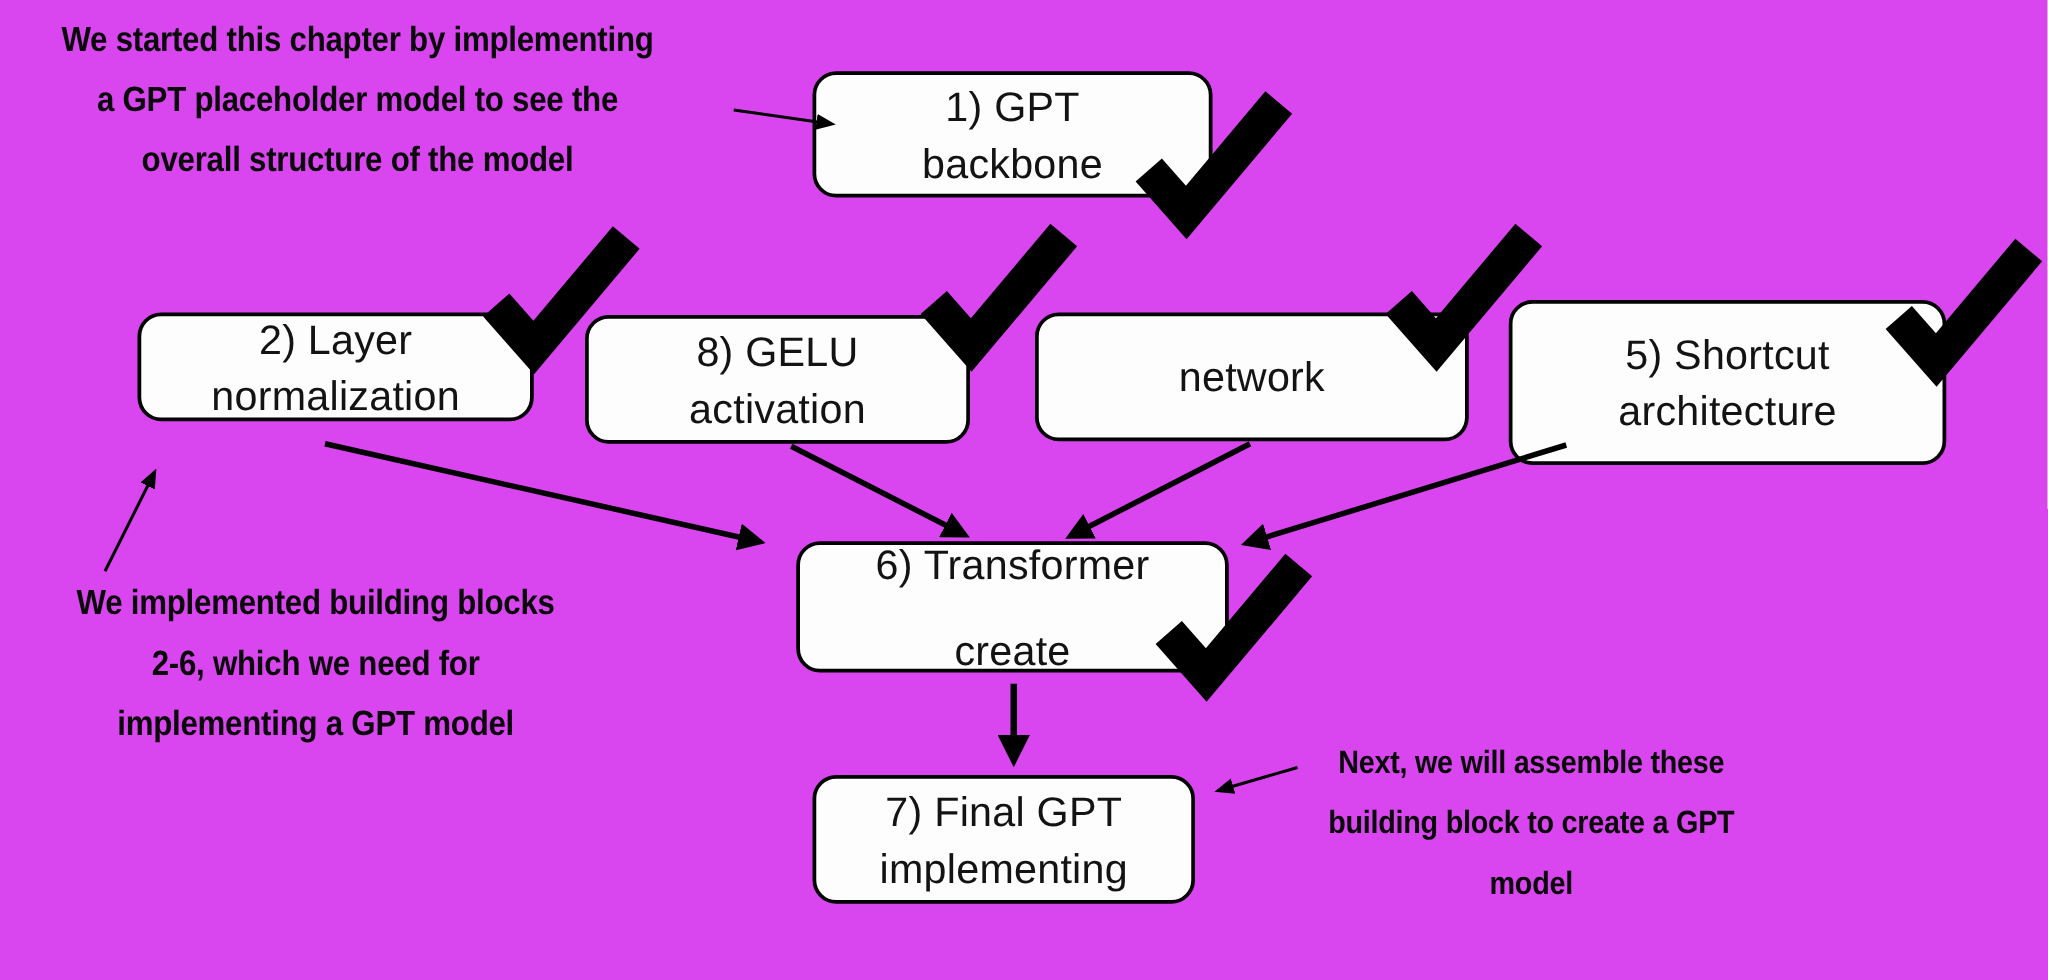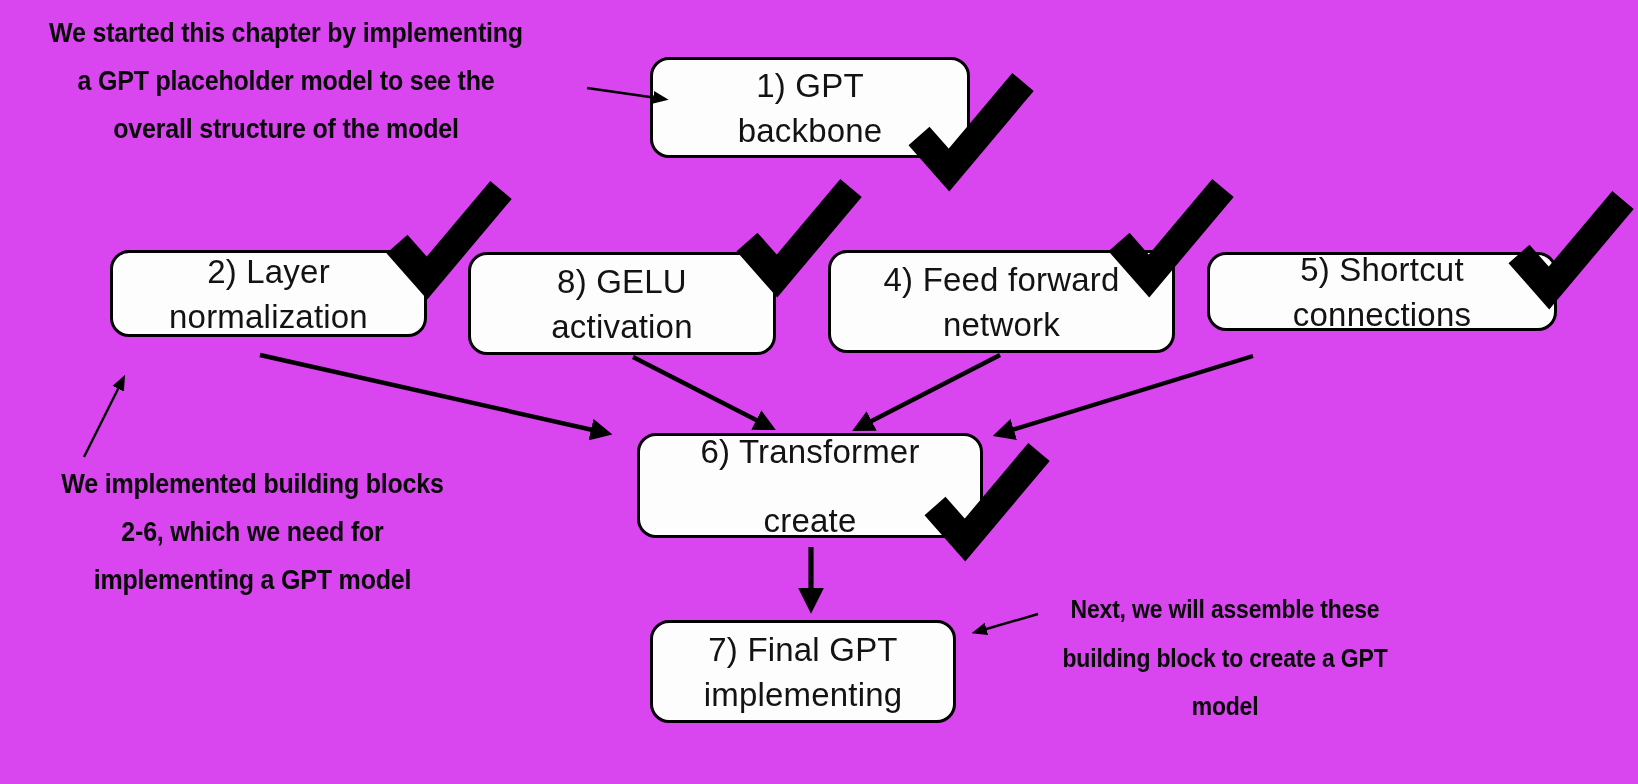--- a/index.html
+++ b/index.html
@@ -94,27 +94,26 @@
     <span>2) Layer</span>
     <span>normalization</span>
   </div>
 
   <div class="node" style="left:468px; top:252px; width:308px; height:103px;">
     <span>8) GELU</span>
     <span>activation</span>
   </div>
 
   <div class="node" style="left:828px; top:250px; width:347px; height:103px;">
-    <span>4) Feed forward</span>
     <span>network</span>
   </div>
 
-  <div class="node" style="left:1207px; top:252px; width:350px; height:79px;">
+  <div class="node" style="left:1207px; top:240px; width:350px; height:132px;">
     <span>5) Shortcut</span>
-    <span>connections</span>
+    <span>architecture</span>
   </div>
 
   <div class="node" style="left:637px; top:433px; width:346px; height:105px;gap:24px;">
     <span>6) Transformer</span>
     <span>create</span>
   </div>
 
   <div class="node" style="left:650px; top:620px; width:306px; height:103px;">
     <span>7) Final GPT</span>
     <span>implementing</span>

